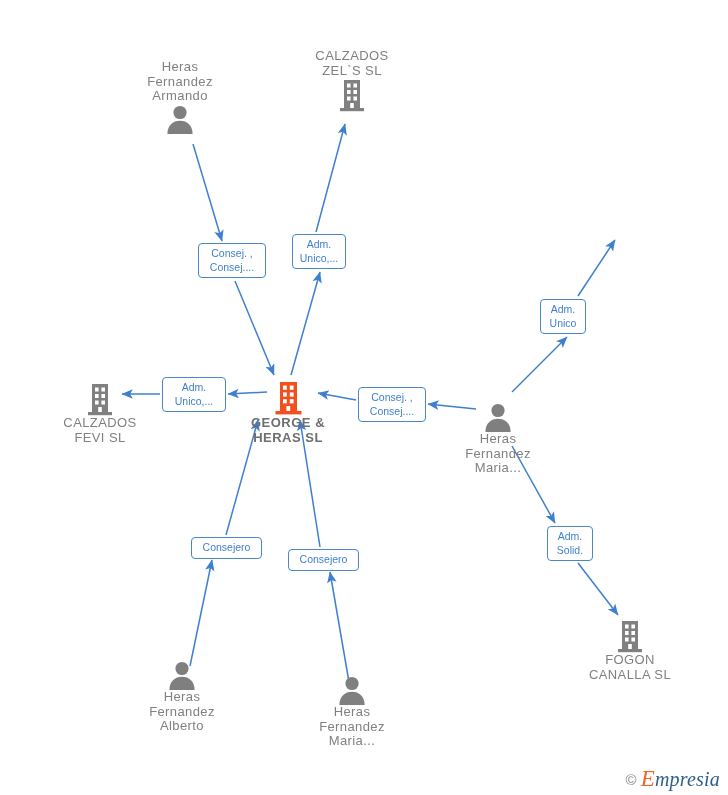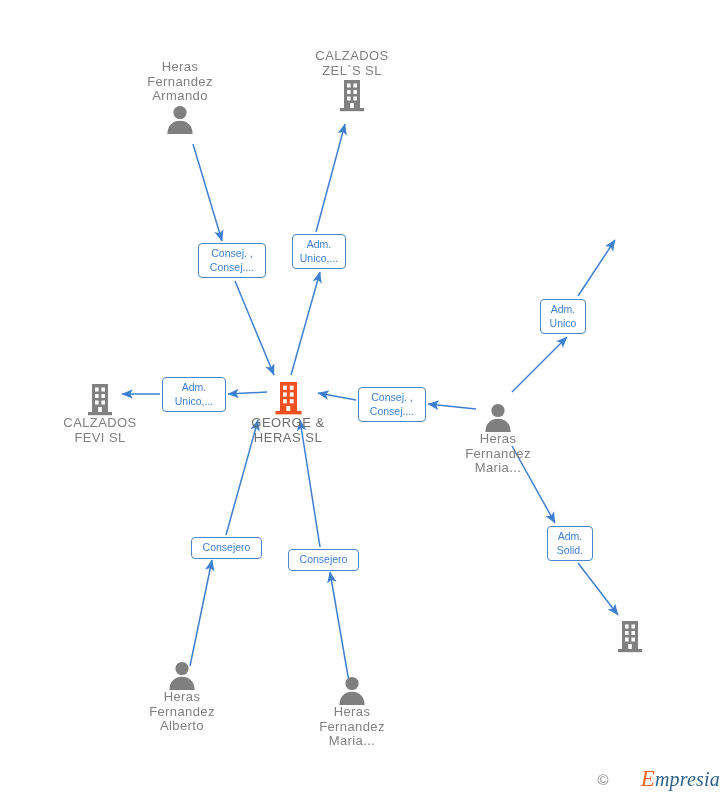--- a/index.html
+++ b/index.html
@@ -15,21 +15,21 @@
   .node{position:absolute;text-align:center;}
   .node .ico{display:block;line-height:0;}
   .node .lbl{
     font-size:13px;
     color:#808080;
     letter-spacing:.4px;
     line-height:14.5px;
     white-space:pre-line;
     font-family:"Liberation Sans",sans-serif;
   }
-  .node.center .lbl{color:#6e6e6e;font-weight:normal;letter-spacing:.5px;}
+  .node.center .lbl{color:#6e6e6e;font-weight:bold;letter-spacing:.5px;}
 
   .edge-label{
     position:absolute;
     background:#ffffff;
     border:1px solid #4a86c8;
     border-radius:4px;
     color:#3f7fd0;
     font-size:10.5px;
     line-height:13.5px;
     text-align:center;
@@ -40,21 +40,21 @@
   }
 
   .watermark{
     position:absolute;right:8px;bottom:6px;
     display:flex;align-items:center;gap:4px;
   }
   .wm-c{color:#8a8a8a;font-size:15px;line-height:15px;}
   .wm-t{
     font-family:"Liberation Serif",serif;
     font-style:italic;font-size:20px;line-height:20px;
-    color:#2e5f8a;letter-spacing:.2px;margin-left:28px;
+    color:#2e5f8a;letter-spacing:.2px;
   }
   .wm-t .e{color:#f26522;font-size:23px;}
 </style>
 </head>
 <body>
 
 <div id="graph">
 
   <svg width="728" height="795" style="position:absolute;left:0;top:0;">
     <defs>
@@ -196,20 +196,22 @@
         <rect x="11" y="5.5" width="3.6" height="4"></rect>
             <rect x="17.4" y="5.5" width="3.6" height="4"></rect>
         <rect x="11" y="12" width="3.6" height="4"></rect>
             <rect x="17.4" y="12" width="3.6" height="4"></rect>
         <rect x="11" y="18.5" width="3.6" height="4"></rect>
             <rect x="17.4" y="18.5" width="3.6" height="4"></rect>
         <rect x="14.2" y="25" width="3.6" height="5"></rect>
       </g>
         </svg>
     </span>
+    <div class="lbl">FOGON
+CANALLA  SL</div>
   </div>
 
   <div class="node" style="left:142px;top:660px;width:80px;">
     <span class="ico">
       <svg width="32" height="30" viewBox="0 0 32 30">
           <g fill="#7f7f7f">
         <circle cx="16" cy="8.5" r="6.6"></circle>
         <path d="M3.4,30 C3.4,21.4 8.8,16.8 16,16.8 C23.2,16.8 28.6,21.4 28.6,30 z"></path>
       </g>
         </svg>

